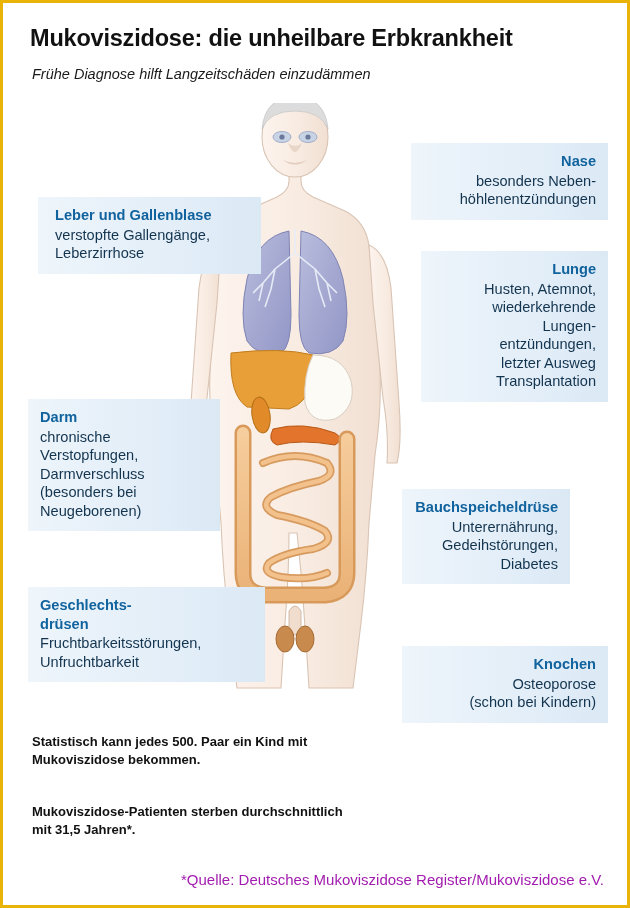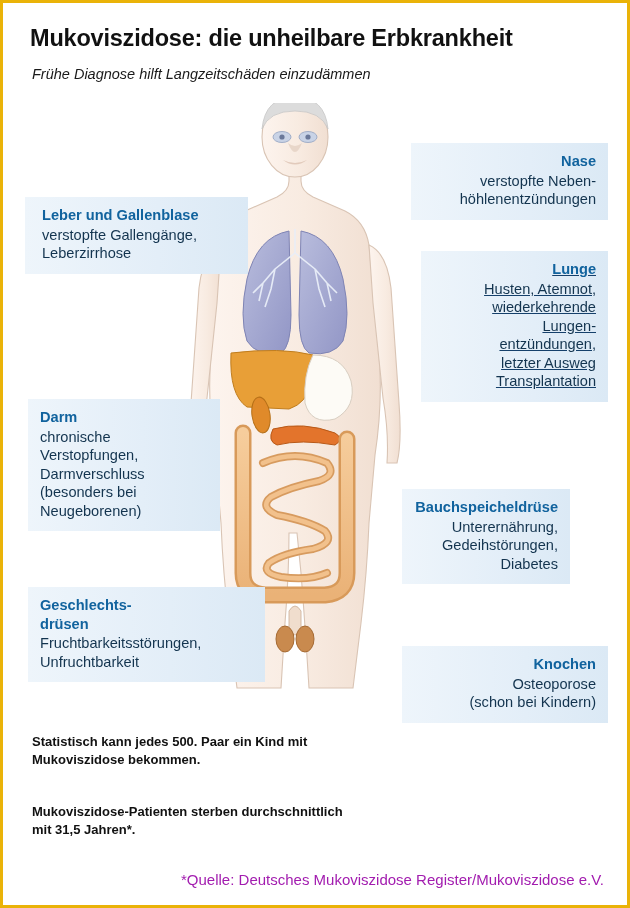--- a/index.html
+++ b/index.html
@@ -66,22 +66,22 @@
     display: block;
     margin-bottom: 1px;
   }
   .box .bd {
     display: block;
     color: #13344f;
     white-space: pre-line;
   }
 
   #box-nase      { left: 408px; top: 140px; width: 197px; padding-left: 12px; }
-  #box-lunge     { left: 418px; top: 248px; width: 187px; text-decoration: underline; }
-  #box-leber     { left: 22px;  top: 194px; width: 223px; padding-left: 17px; }
+  #box-lunge     { left: 418px; top: 248px; width: 187px; }
+  #box-leber     { left: 35px;  top: 194px; width: 223px; padding-left: 17px; }
   #box-darm      { left: 25px;  top: 396px; width: 192px; }
   #box-bauch     { left: 399px; top: 486px; width: 168px; }
   #box-geschl    { left: 25px;  top: 584px; width: 237px; }
   #box-knochen   { left: 399px; top: 643px; width: 206px; }
 
   
   .stat {
     position: absolute;
     font-weight: bold;
     font-size: 13px;
@@ -182,21 +182,21 @@
       <g>
         <path d="M104 508 Q110 498 116 508 L116 528 Q110 536 104 528 Z" fill="#f0ddcd" stroke="#cfb49e" stroke-width="0.9"></path>
         <ellipse cx="100" cy="536" rx="9" ry="13" fill="#c98a4e" stroke="#a56a33" stroke-width="1"></ellipse>
         <ellipse cx="120" cy="536" rx="9" ry="13" fill="#c98a4e" stroke="#a56a33" stroke-width="1"></ellipse>
       </g>
     </svg>
   </div>
 
   <div class="box right" id="box-nase">
     <span class="hd">Nase</span>
-    <span class="bd">verstopfte Neben-
+    <span class="bd">besonders Neben-
 höhlenentzündungen</span>
   </div>
 
   <div class="box right" id="box-lunge">
     <span class="hd">Lunge</span>
     <span class="bd">Husten, Atemnot,
 wiederkehrende
 Lungen-
 entzündungen,
 letzter Ausweg

